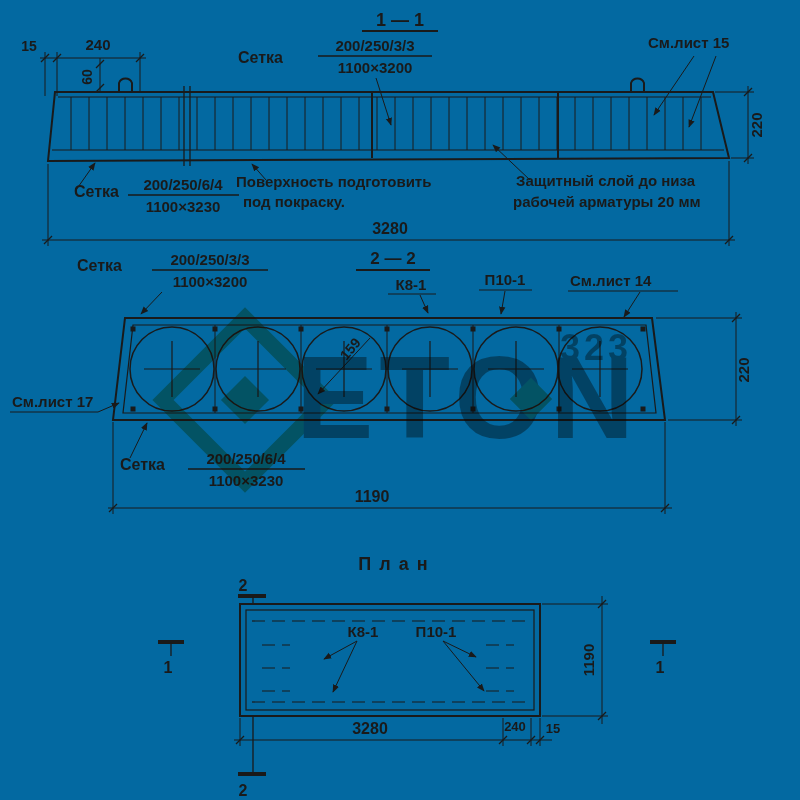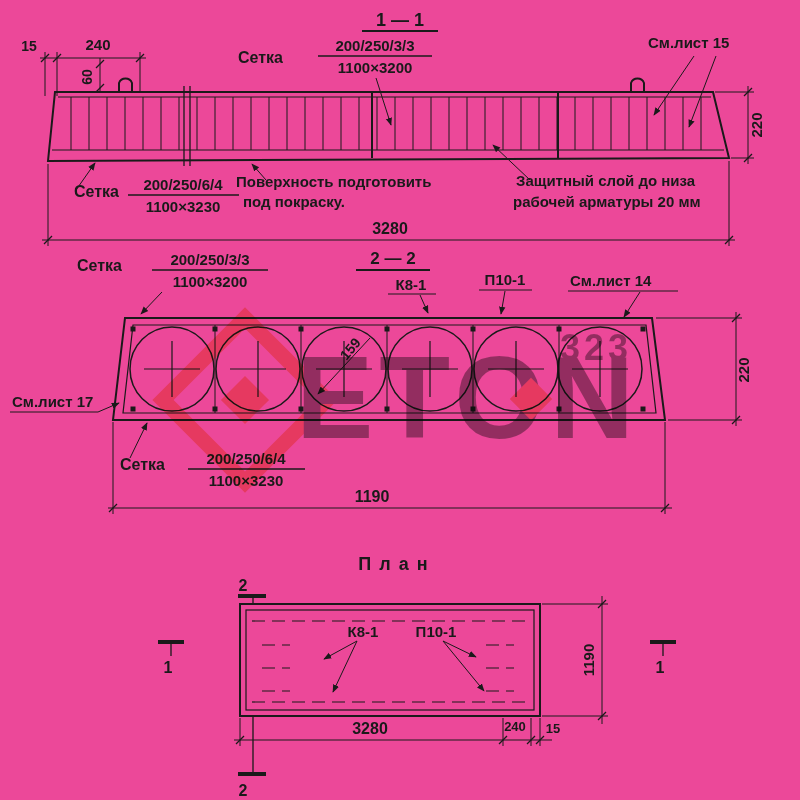--- a/index.html
+++ b/index.html
@@ -1,16 +1,16 @@
 <!DOCTYPE html>
 <html><head>
 <meta charset="utf-8">
 <style>
   html,body{margin:0;padding:0;background:#fff;}
-  .sheet{position:relative;width:800px;height:800px;background:#ec4899;overflow:hidden;
+  .sheet{position:relative;width:800px;height:800px;background:#0369a1;overflow:hidden;
          font-family:"Liberation Sans",sans-serif;}
   svg{position:absolute;left:0;top:0;}
   svg text{font-family:"Liberation Sans",sans-serif;font-weight:700;fill:#1a1a1a;}
   .t14{font-size:14px}.t15{font-size:15px}.t16{font-size:16px}.t17{font-size:17px}.t18{font-size:18px}.t13{font-size:13px}
   .ln{stroke:#1a1a1a;stroke-width:1.3;fill:none}
   .thin{stroke:#1a1a1a;stroke-width:1;fill:none}
   .thick{stroke:#1a1a1a;stroke-width:2;fill:none}
   .bar{stroke:#1a1a1a;stroke-width:4;fill:none}
   .dash{stroke:#1a1a1a;stroke-width:1.2;fill:none;stroke-dasharray:13 7}
 </style>

